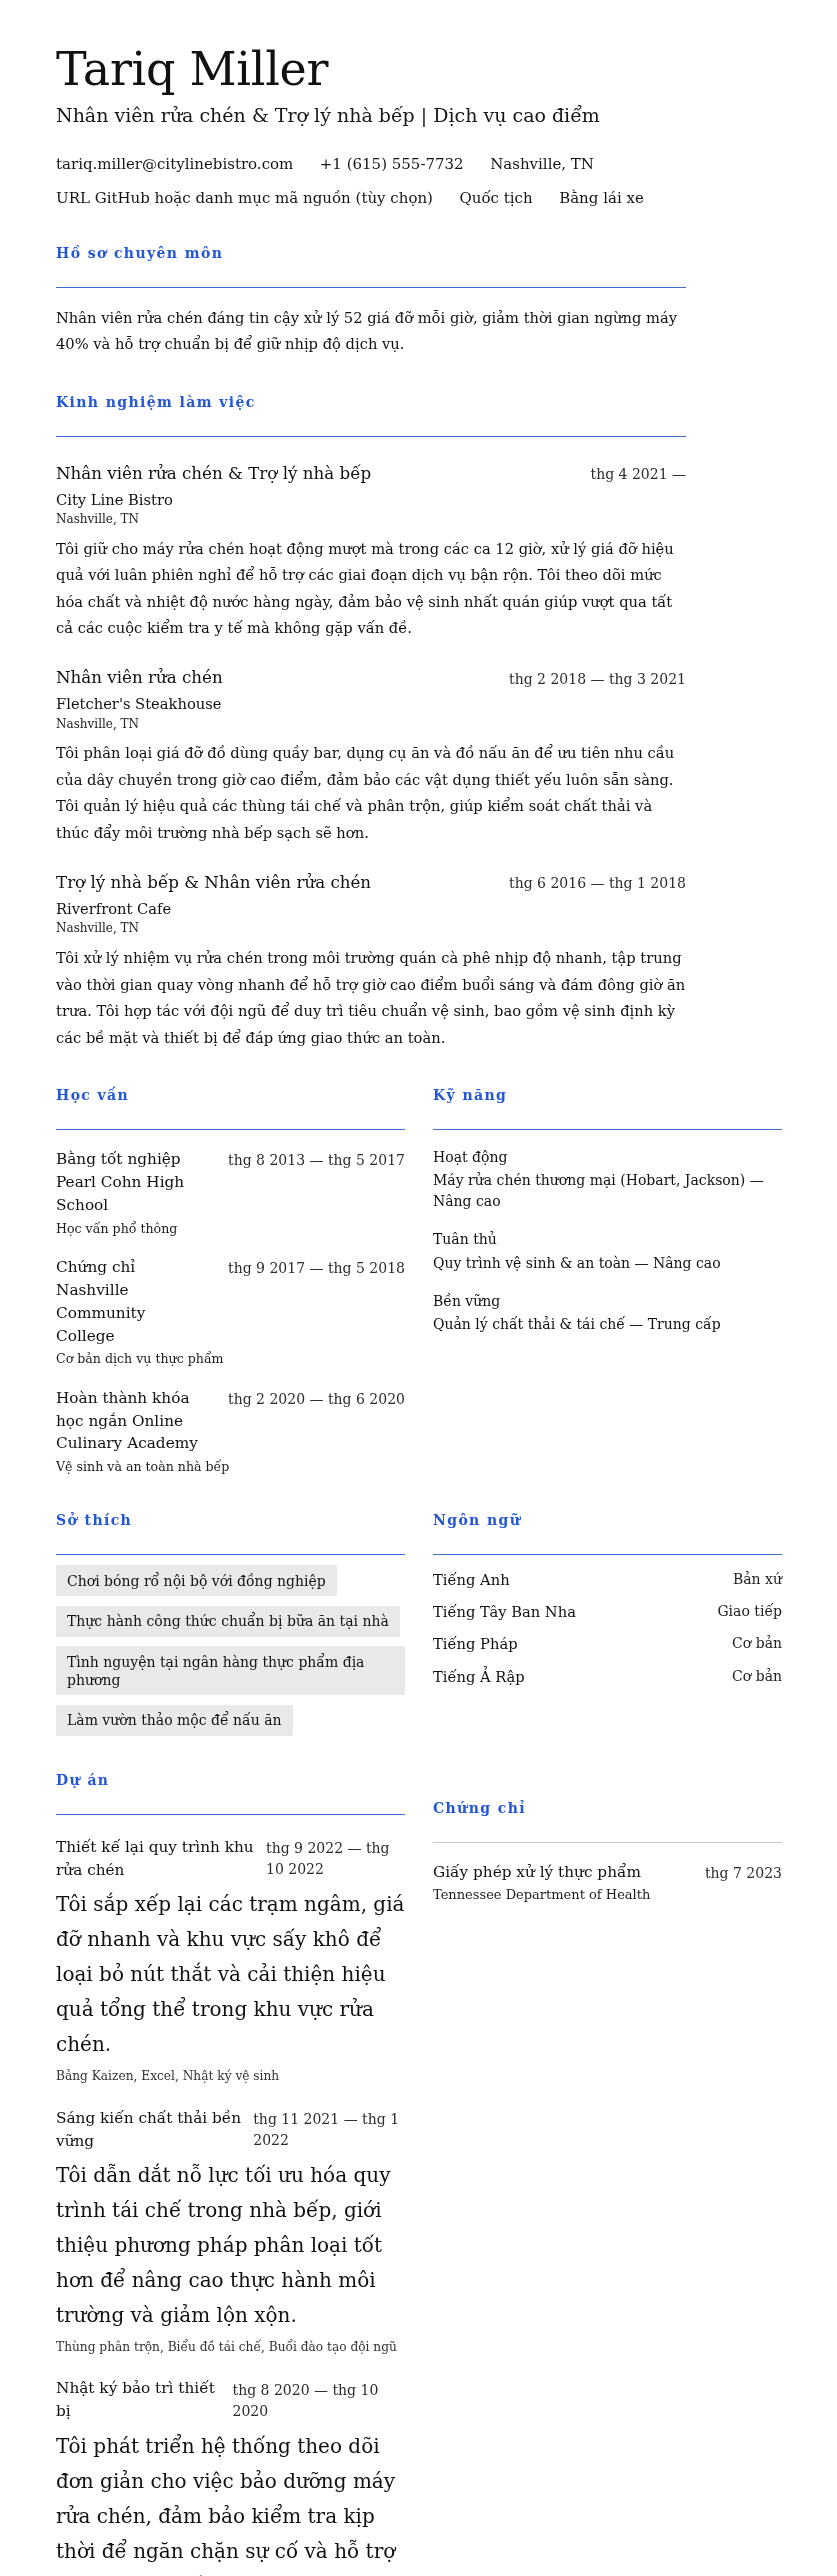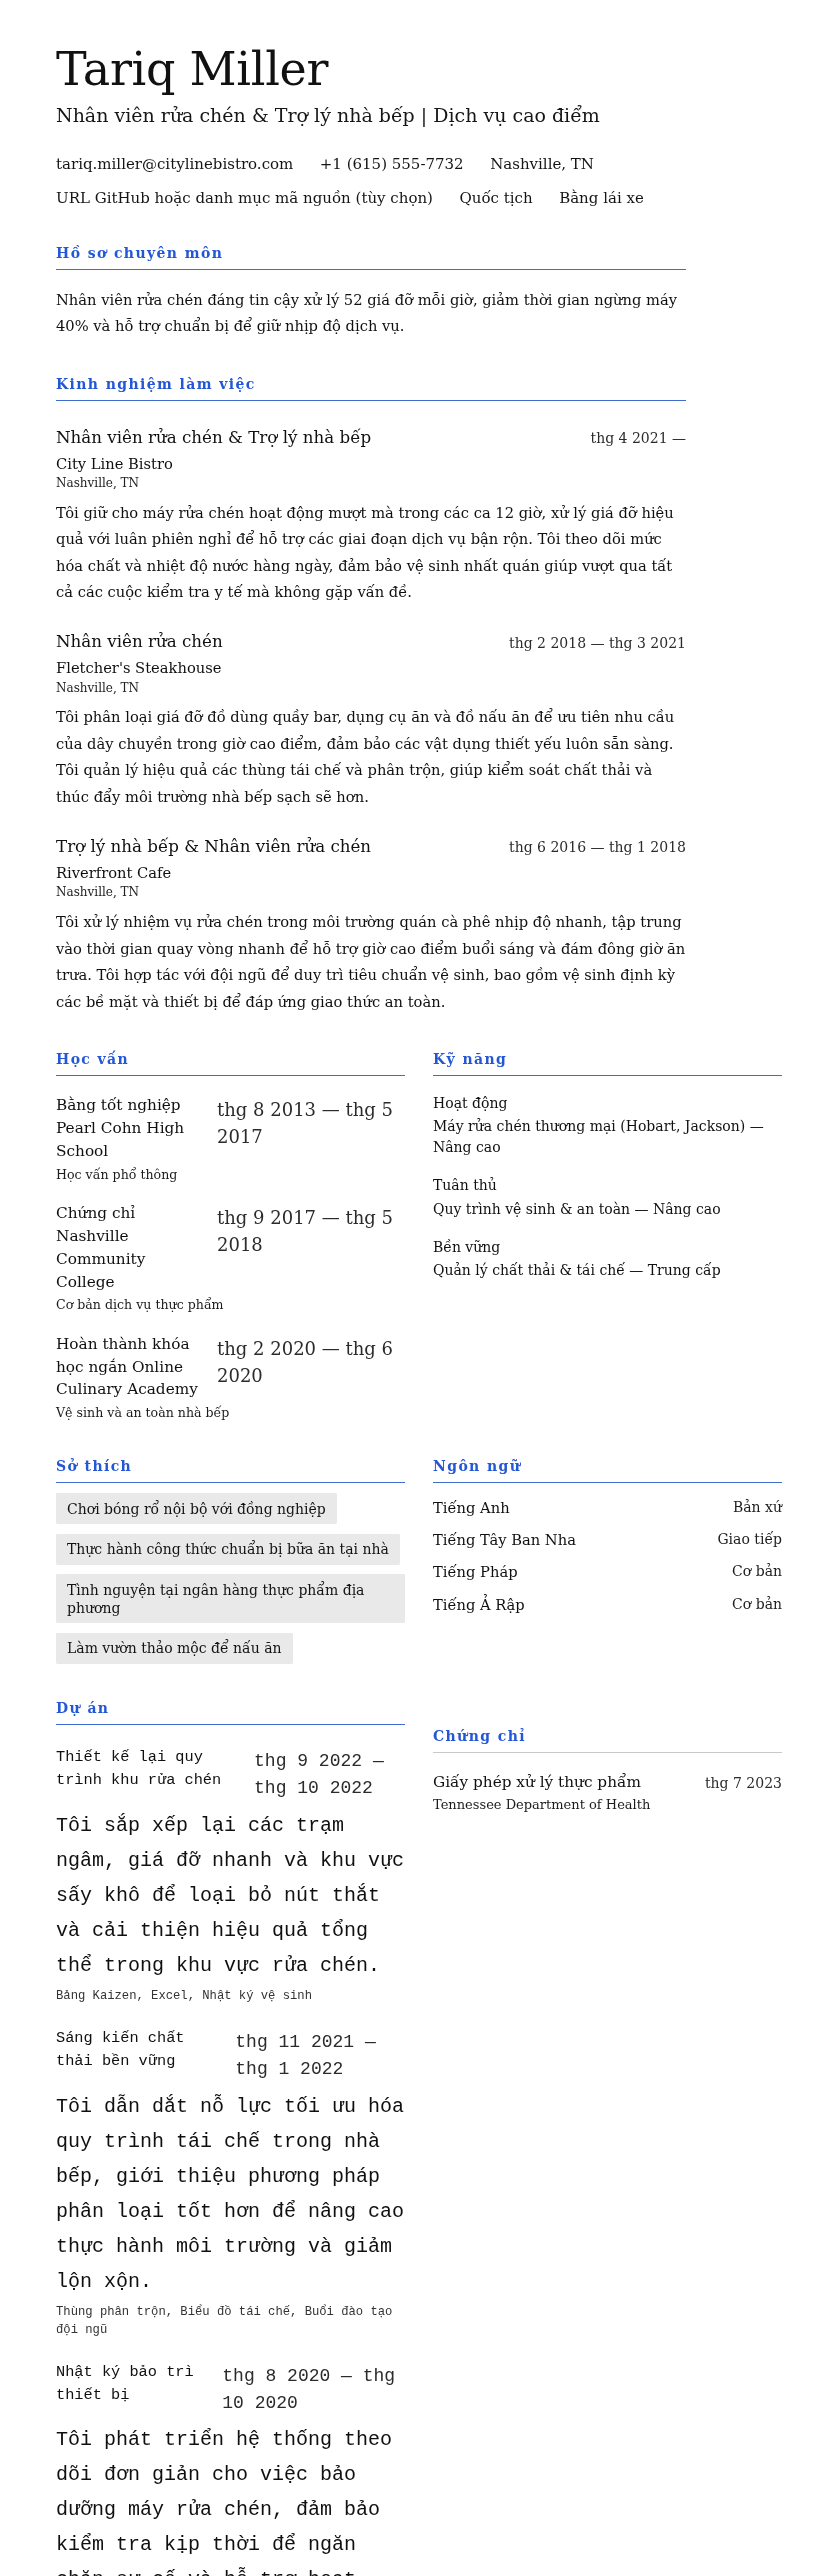--- a/index.html
+++ b/index.html
@@ -17,21 +17,21 @@
   .name { font-size: 46px; line-height: 1.08; font-weight: 400; color: #111; letter-spacing: -0.3px; }
   .headline { font-size: 19px; margin-top: 9.8px; color: #161616; }
   .contact { margin-top: 28px; }
   .contact-row { display: flex; gap: 26.5px; font-size: 15px; line-height: 1.4; margin-bottom: 12.6px; color: #151515; flex-wrap: wrap; }
 
   
   .section { margin-top: 36px; }
   .sec-head {
     font-size: 14px; font-weight: 700; letter-spacing: 1.4px;
     color: #2457d5;
-    padding-bottom: 8px;
+    padding-bottom: 26px;
     border-bottom: 1.4px solid #3e6cd0;
   }
   .sec-head.gray-rule { border-bottom-color: #c9c9c9; }
 
   .profile-text { font-size: 14.7px; line-height: 1.8; margin-top: 16.7px; color: #101010; }
 
   
   .job { margin-top: 25px; }
   .head-row { display: flex; gap: 11px; align-items: flex-start; }
   .job-title { font-size: 16.7px; line-height: 1.4; color: #101010; }
@@ -40,21 +40,21 @@
   .location { font-size: 12px; margin-top: 4.2px; color: #222; }
   .job-desc { font-size: 14.7px; line-height: 1.8; margin-top: 9.8px; color: #101010; }
 
   
   .cols { display: flex; gap: 28px; }
   .col { width: 349px; flex: 0 0 349px; }
 
   
   .edu { margin-top: 18px; }
   .edu-title { font-size: 15.3px; line-height: 1.5; max-width: 150px; color: #101010; }
-  .date-wrap { margin-left: auto; font-size: 18px; line-height: 1.5; color: #2b2b2b; white-space: normal; padding-top: 2.1px; text-align: left; }
+  .date-wrap { margin-left: auto; font-size: 14px; line-height: 1.5; color: #2b2b2b; white-space: normal; padding-top: 2.1px; text-align: left; }
   .edu-sub { font-size: 12.6px; line-height: 1.45; margin-top: 2.8px; color: #1c1c1c; }
 
   
   .skill { margin-top: 16.7px; }
   .skill-cat { font-size: 14px; line-height: 1.5; color: #101010; }
   .skill-val { font-size: 14px; line-height: 1.5; margin-top: 2.8px; color: #101010; }
 
   
   .pill {
     display: table; background: #e9e9e9; color: #131313;
@@ -62,21 +62,21 @@
     border-radius: 1.4px;
   }
   .pills { margin-top: 8.4px; }
 
   
   .lang-row { display: flex; justify-content: space-between; margin-top: 15.3px; }
   .lang-name { font-size: 14.7px; color: #101010; }
   .lang-level { font-size: 14px; color: #1d1d1d; }
 
   
-  .proj { margin-top: 21px; font-family: Liberation Mono, monospace; }
+  .proj { margin-top: 21px; }
   .proj-title { font-size: 15.3px; line-height: 1.5; max-width: 199px; color: #101010; }
   .proj-desc { font-size: 20px; line-height: 1.75; margin-top: 5.6px; color: #101010; }
   .proj-tools { font-size: 12.2px; line-height: 1.45; margin-top: 5.6px; color: #333; }
 
   
   .section.cert-offset { margin-top: 64px; }
   .cert { margin-top: 18px; }
   .cert-title { font-size: 15.3px; line-height: 1.5; color: #101010; }
   .cert-org { font-size: 13px; margin-top: 2.8px; color: #1c1c1c; }
 </style>

